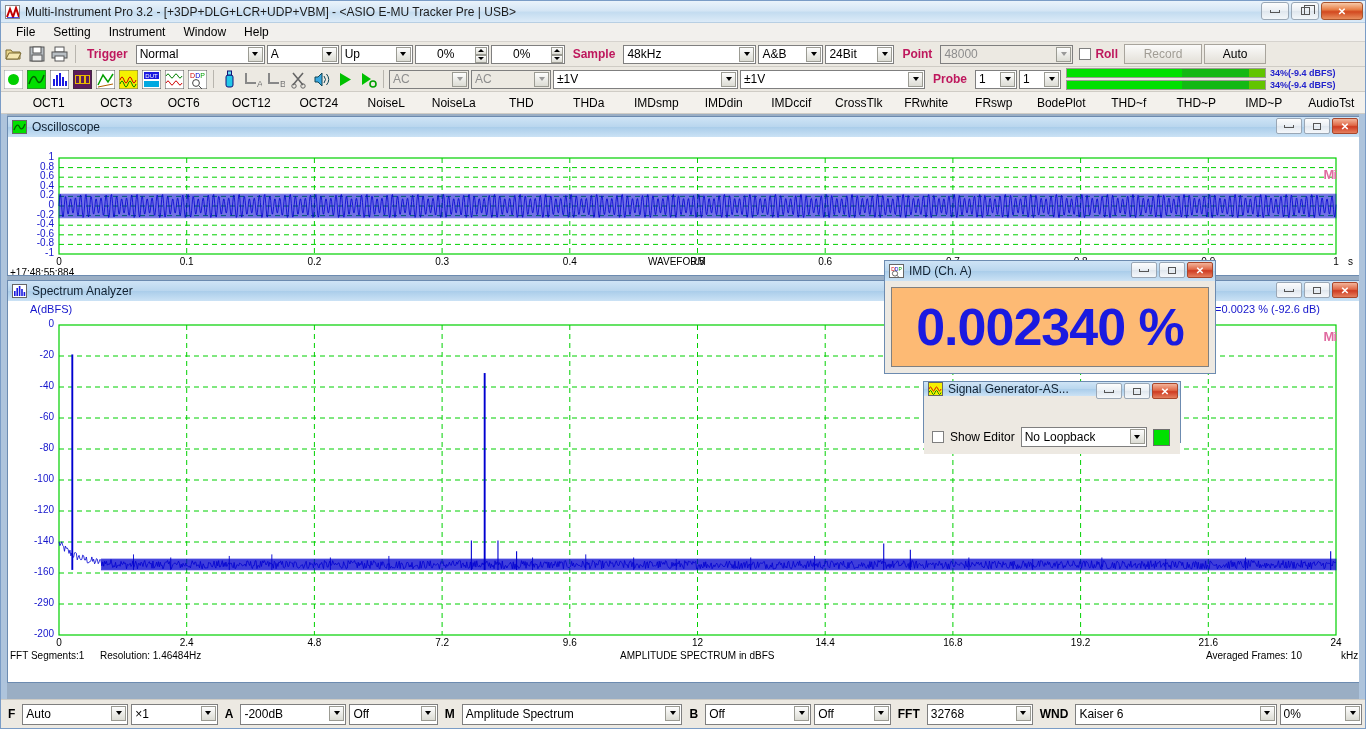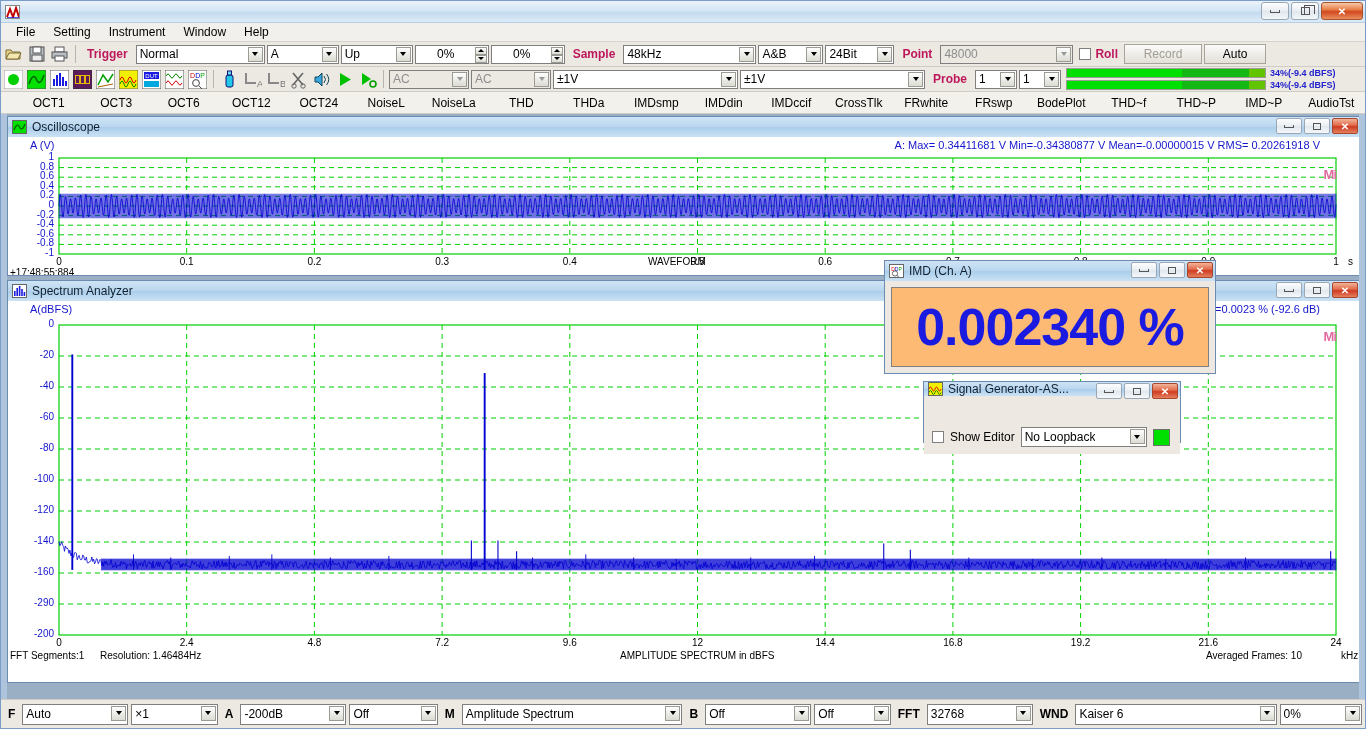--- a/index.html
+++ b/index.html
@@ -250,20 +250,21 @@
 <div id="app">
 
   <div class="titlebar">
     <div class="title-icon">
       <svg width="15" height="14" viewBox="0 0 15 14">
         <rect width="15" height="14" fill="#fff"></rect>
         <polyline points="1,11 4,3 7,11 10,2 13,11" fill="none" stroke="#c00000" stroke-width="2"></polyline>
         <polyline points="1,12 14,12" stroke="#1a1ae0" stroke-width="1.5"></polyline>
       </svg>
     </div>
+    <div class="title-text">Multi-Instrument Pro 3.2  -  [+3DP+DLG+LCR+UDP+VBM]  -  &lt;ASIO E-MU Tracker Pre | USB&gt;</div>
     <div class="win-buttons">
       <div class="win-btn">
           <span class="glyph-min"></span>
         </div>
       <div class="win-btn">
           <span class="glyph-rest"></span>
         </div>
       <div class="win-btn close">✕</div>
     </div>
   </div>
@@ -552,24 +553,20 @@
           <span class="cbtn">
               <span class="glyph-min"></span>
             </span>
           <span class="cbtn">
               <span style="display:block;width:8px;height:7px;border:1px solid #555;"></span>
             </span>
           <span class="cbtn close">✕</span>
         </span>
       </div>
       <div class="child-body">
-        <div class="plot-hdr">
-          <span>A (V)</span>
-          <span class="right">A: Max= 0.34411681 V  Min=-0.34380877 V  Mean=-0.00000015 V  RMS= 0.20261918 V</span>
-        </div>
 
         <div class="graph-area" style="position:absolute; left:0; top:18px; right:0; bottom:0;">
           <svg width="1352" height="120" viewBox="0 0 1352 120" style="position:absolute;left:0;top:0;">
 
             <rect x="51" y="3" width="1277" height="96" fill="#ffffff" stroke="#00d000" stroke-width="1.2"></rect>
             <g stroke="#00d000" stroke-width="1" stroke-dasharray="5,4">
               <line x1="51" y1="12.6" x2="1328" y2="12.6"></line>
               <line x1="51" y1="22.2" x2="1328" y2="22.2"></line>
               <line x1="51" y1="31.8" x2="1328" y2="31.8"></line>
               <line x1="51" y1="41.4" x2="1328" y2="41.4"></line>

